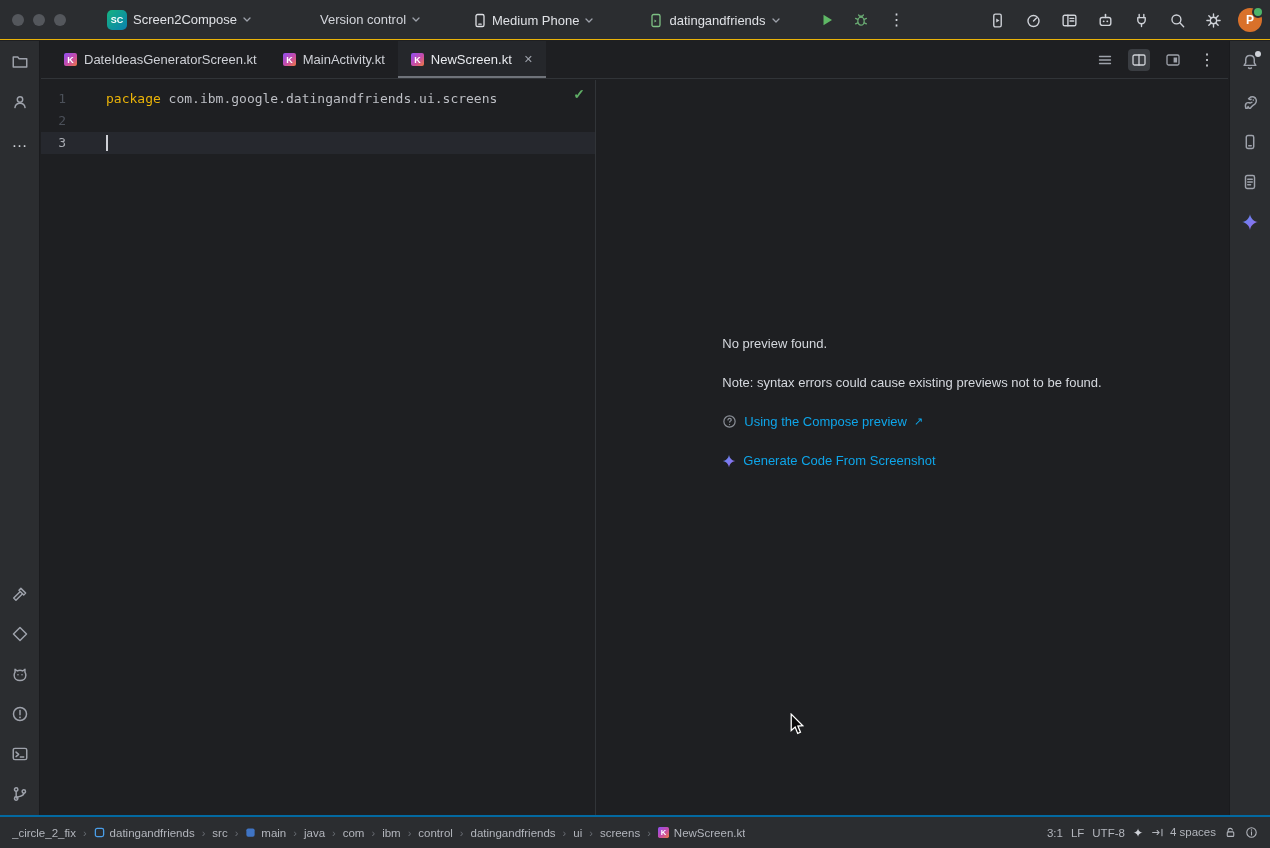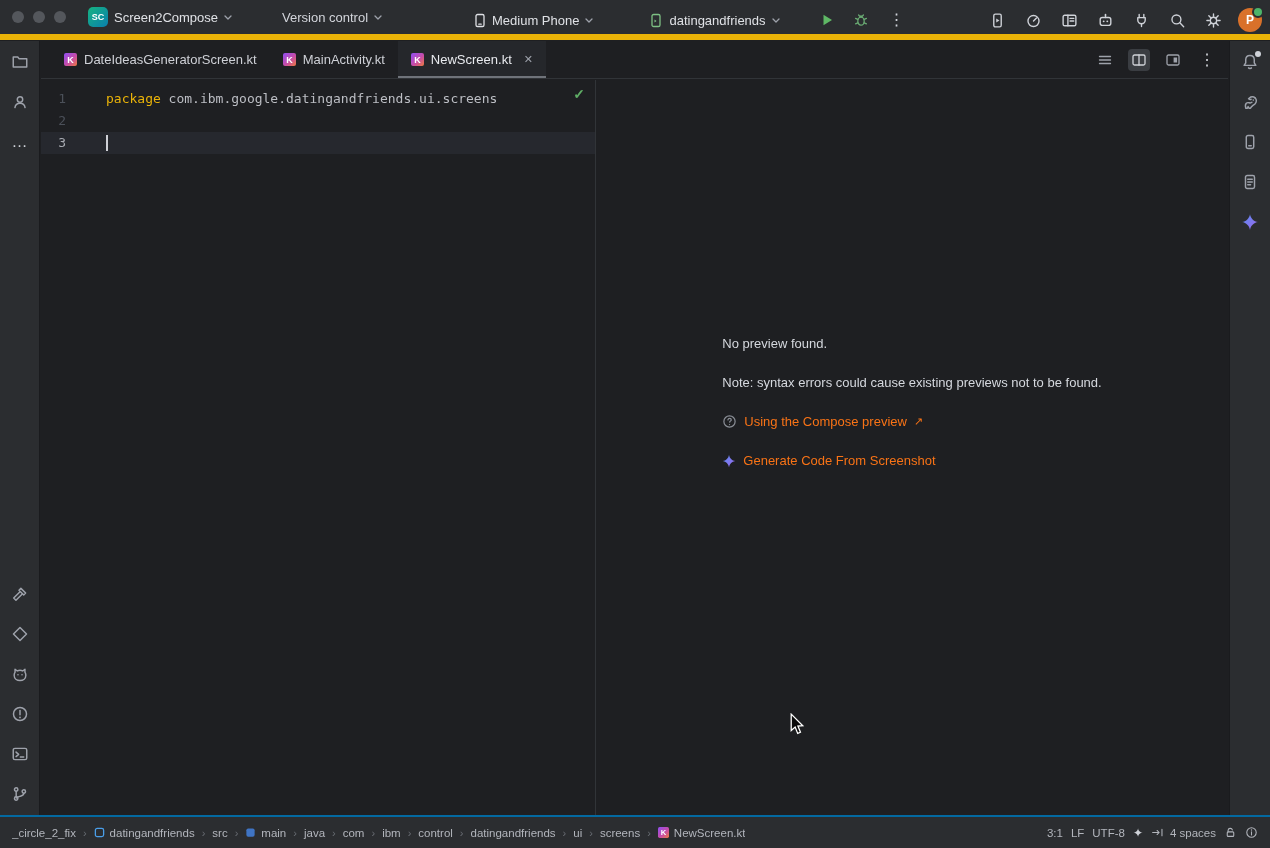--- a/index.html
+++ b/index.html
@@ -5,21 +5,21 @@
   html,body{margin:0;padding:0;background:#141517;}
   .window{position:relative;width:1270px;height:848px;background:#1e1f22;overflow:hidden;
           font-family:"Liberation Sans",sans-serif;color:#dfe1e5;font-size:13px;
           -webkit-font-smoothing:antialiased;}
   button{background:none;border:none;padding:0;margin:0;color:inherit;font:inherit;display:flex;align-items:center;}
   svg{display:block;}
   .stroke{stroke:currentColor;stroke-width:1.3;fill:none;stroke-linecap:round;stroke-linejoin:round;}
 
   
   .titlebar{position:absolute;top:0;left:0;right:0;height:40px;background:#2b2d30;
-            border-bottom:6px solid #eab308;display:flex;align-items:center;box-sizing:border-box;}
+            border-bottom:1px solid #eab308;display:flex;align-items:center;box-sizing:border-box;gap:19px;}
   .traffic{display:flex;gap:9px;padding:0 14px 0 12px;}
   .light{width:12px;height:12px;border-radius:50%;background:#54575c;}
   .chip{display:flex;align-items:center;gap:6px;padding:4px 8px;border-radius:6px;color:#dfe1e5;white-space:nowrap;}
   .sc-badge{width:20px;height:20px;border-radius:5px;background:linear-gradient(135deg,#16b381,#0a7fae);
             color:#fff;font-size:9px;font-weight:bold;display:flex;align-items:center;justify-content:center;}
   .chev{color:#9ea2ab;}
   .vc-chip{margin-left:34px;color:#d3d5db;}
   .titlebar-center{position:absolute;left:466px;top:0;height:40px;display:flex;align-items:center;}
   .gap-xl{margin-left:40px;} .gap-lg{margin-left:28px;} .gap-md{margin-left:12px;} .gap-sm{margin-left:14px;}
   .tb-iconbtn{width:22px;height:22px;justify-content:center;color:#cfd2d8;}
@@ -60,33 +60,33 @@
   .gutter{flex:none;width:65px;box-sizing:border-box;text-align:right;padding-right:40px;color:#4b5059;}
   .line.current .gutter{color:#a8abb2;}
   .code{white-space:pre;color:#bcbec4;}
   .kw{color:#eab308;}
   .caret{position:absolute;left:65px;top:3px;width:1.5px;height:16px;background:#ced0d6;}
   .inspection{position:absolute;top:6px;right:10px;color:#5fad65;font-size:14px;font-weight:bold;}
 
   .preview-pane{flex:1;background:#1e1f22;display:flex;flex-direction:column;align-items:center;overflow:hidden;}
   .preview-content{margin-top:256px;display:flex;flex-direction:column;align-items:flex-start;color:#d5d8de;}
   .pv-line{margin-bottom:24px;}
-  .pv-link{display:flex;align-items:center;gap:7px;color:#f97316;margin-bottom:24px;}
+  .pv-link{display:flex;align-items:center;gap:7px;color:#0ea5e9;margin-bottom:24px;}
   .q-icon{color:#8a8e96;display:flex;}
   .ext{font-size:11px;}
 
   
   .statusbar{position:absolute;left:0;right:0;bottom:0;height:33px;background:#2b2d30;border-top:2px solid #0369a1;
              display:flex;align-items:center;padding:0 12px;box-sizing:border-box;font-size:11.5px;color:#b2b5bc;}
   .breadcrumbs{display:flex;align-items:center;gap:7px;white-space:nowrap;overflow:hidden;}
   .crumb{display:flex;align-items:center;gap:5px;}
   .sep{color:#686c73;font-size:11px;}
   .sb-right{margin-left:auto;display:flex;align-items:center;gap:8px;white-space:nowrap;}
   .sb-icon{display:flex;align-items:center;color:#b2b5bc;}
-  .sb-item{display:flex;align-items:center;gap:6px;}
+  .sb-item{display:flex;align-items:flex-start;gap:6px;}
   .sparkle-glyph{font-size:12px;color:#cfd2d8;}
 
   .mouse-cursor{position:absolute;left:789px;top:713px;pointer-events:none;}
 </style>
 </head>
 <body>
 
 <svg width="0" height="0" style="position:absolute">
   <defs>
     <linearGradient id="ktg" x1="0" y1="0" x2="1" y2="1">

